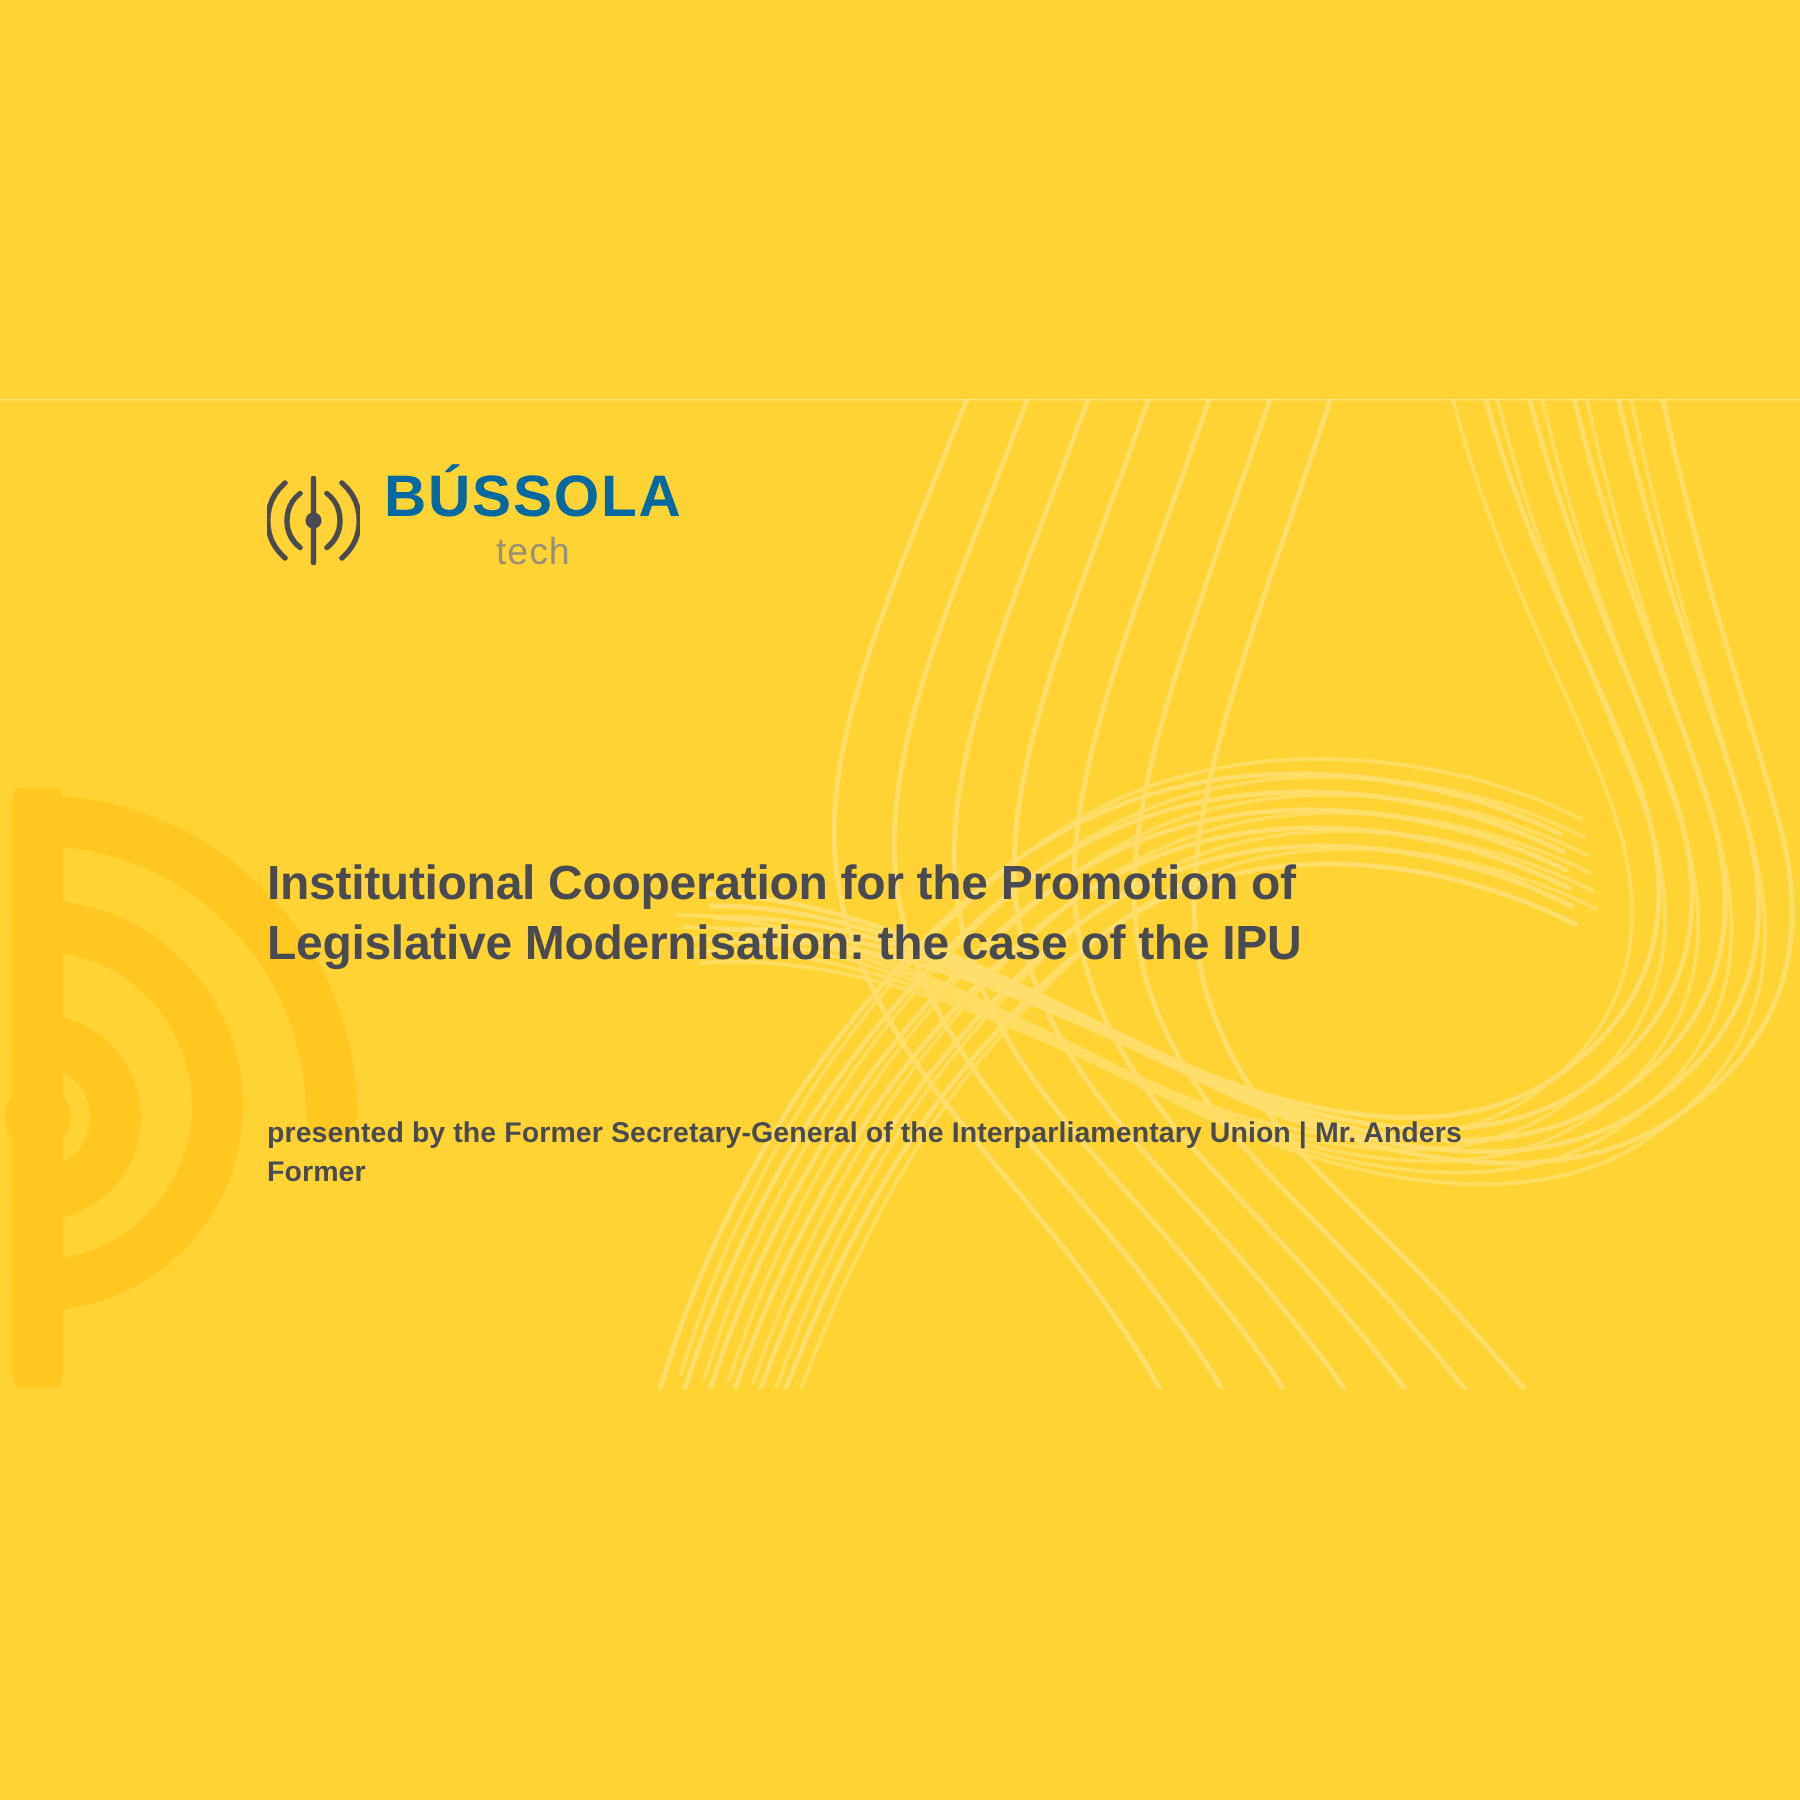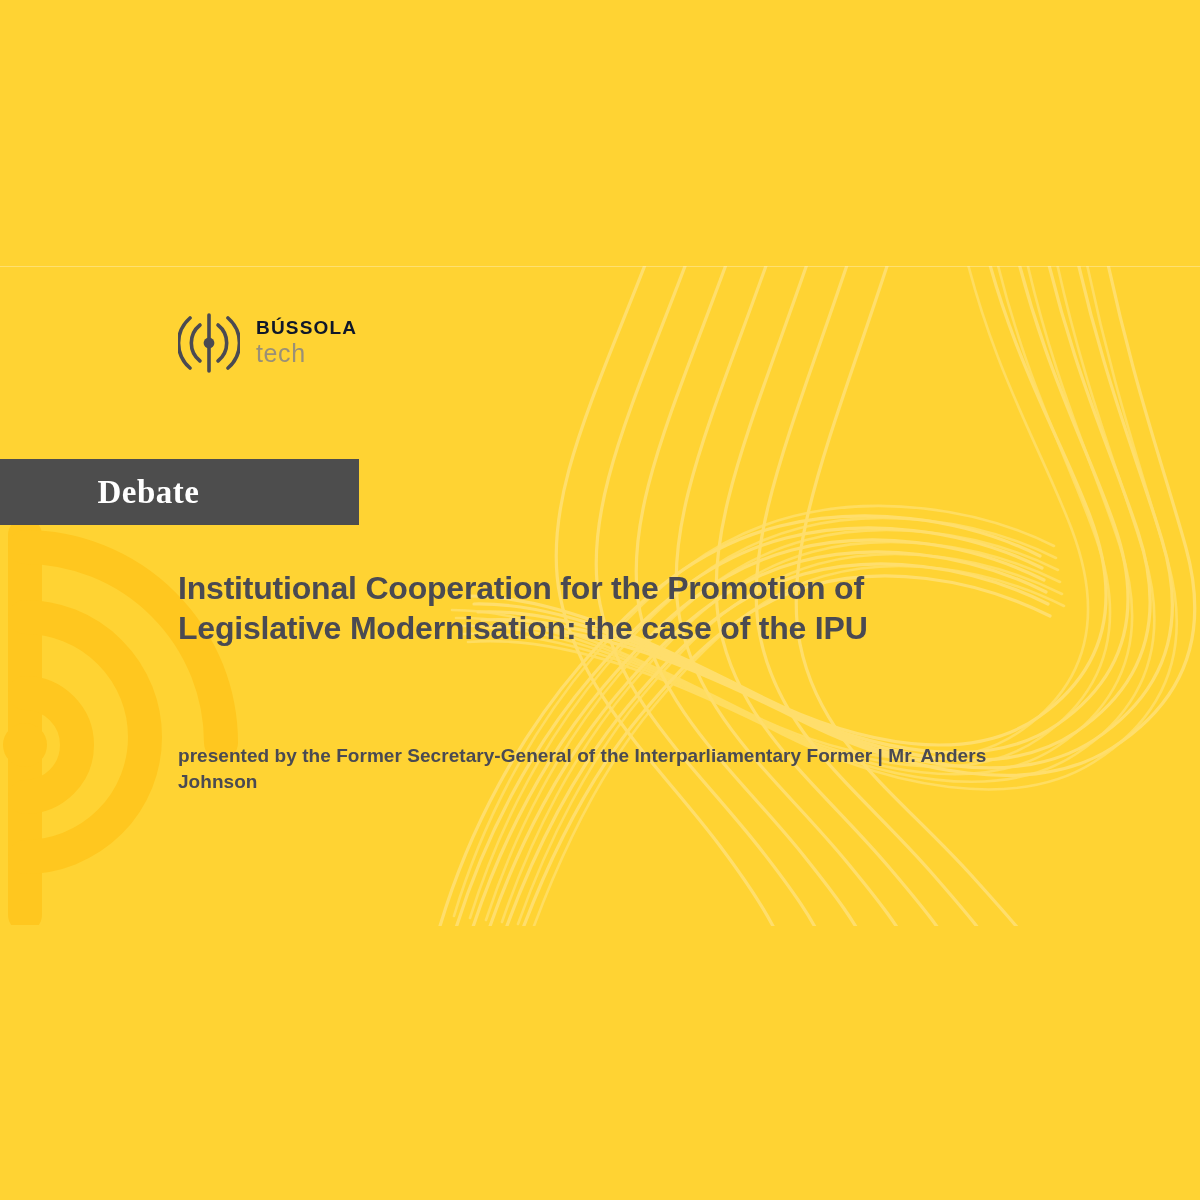--- a/index.html
+++ b/index.html
@@ -50,35 +50,36 @@
     align-items:center;
     gap:16px;
   }
 
   #brand-mark { width:62px; height:62px; display:block; }
 
   #brand-wordmark { line-height:1; }
 
   #brand-name {
     display:block;
-    font-size:19px;
+    font-size:39px;
     font-weight:bold;
     letter-spacing:1.2px;
-    color:#0f172a;
+    color:#0369a1;
     line-height:1.05;
   }
 
   #brand-sub {
     display:block;
     font-size:25px;
     font-weight:normal;
     letter-spacing:0.6px;
     color:#9A9077;
     line-height:1.1;
     margin-top:2px;
+    text-align:center;
   }
 
   
 
   #badge {
     position:absolute;
     left:0; top:459px;
     width:359px; height:66px;
     background:#4D4D4D;
     display:flex;
@@ -189,21 +190,18 @@
         <path d="M50,6 A33,33 0 0 1 50,56"></path>
       </g>
       <circle cx="31" cy="31" r="5.4" fill="#4A4A52"></circle>
     </svg>
     <span id="brand-wordmark">
       <span id="brand-name">BÚSSOLA</span>
       <span id="brand-sub">tech</span>
     </span>
   </div>
 
-  <div id="badge">
-    <span id="badge-label">Debate</span>
-  </div>
 
   <h1 id="headline">Institutional Cooperation for the Promotion of Legislative Modernisation: the case of the IPU</h1>
 
-  <p id="byline">presented by the Former Secretary-General of the Interparliamentary Former | Mr. Anders Johnson</p>
+  <p id="byline">presented by the Former Secretary-General of the Interparliamentary Union | Mr. Anders Former</p>
 
 </div>
 
 </body></html>

